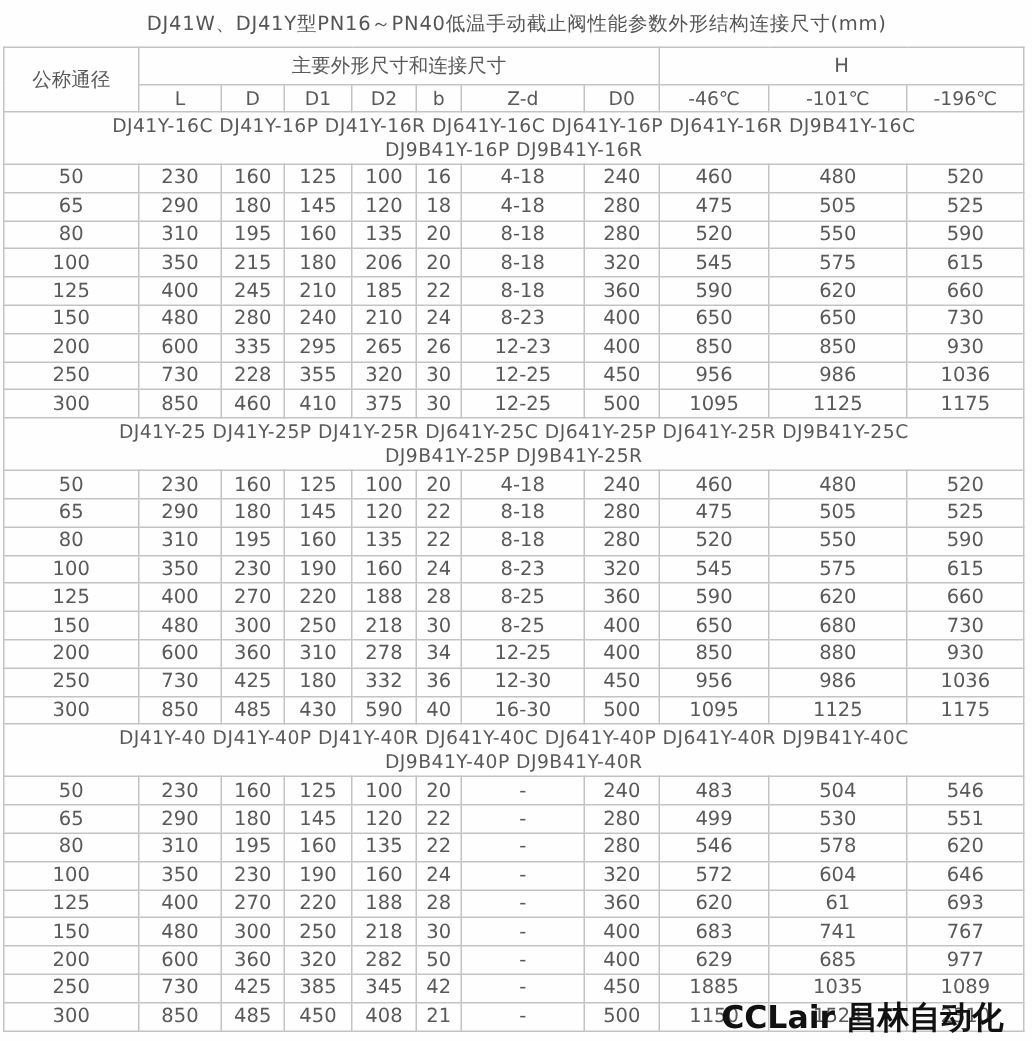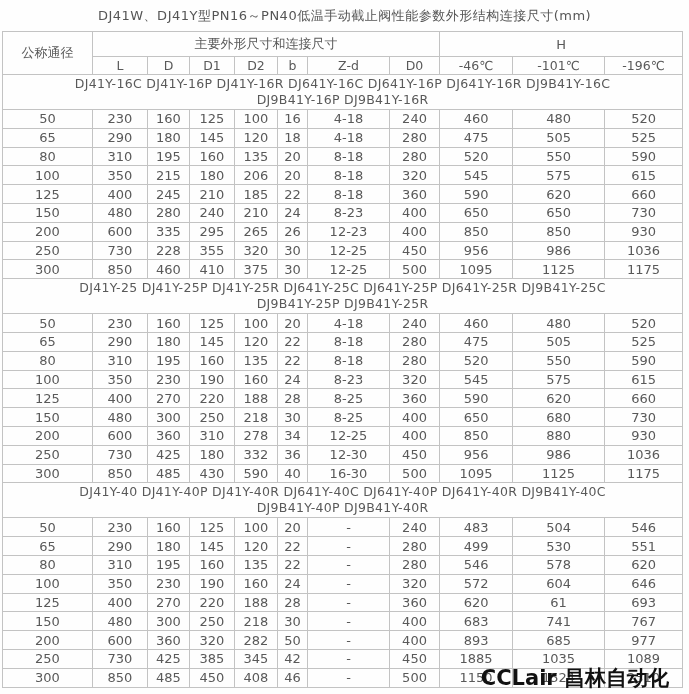--- a/index.html
+++ b/index.html
@@ -433,21 +433,21 @@
         </tr>
         <tr class="data-row">
           <td>200</td>
           <td>600</td>
           <td>360</td>
           <td>320</td>
           <td>282</td>
           <td>50</td>
           <td>-</td>
           <td>400</td>
-          <td>893</td>
+          <td>629</td>
           <td>685</td>
           <td>977</td>
         </tr>
         <tr class="data-row">
           <td>250</td>
           <td>730</td>
           <td>425</td>
           <td>385</td>
           <td>345</td>
           <td>42</td>
@@ -456,21 +456,21 @@
           <td>1885</td>
           <td>1035</td>
           <td>1089</td>
         </tr>
         <tr class="data-row">
           <td>300</td>
           <td>850</td>
           <td>485</td>
           <td>450</td>
           <td>408</td>
-          <td>46</td>
+          <td>21</td>
           <td>-</td>
           <td>500</td>
           <td>1150</td>
           <td>1524</td>
           <td>2310</td>
         </tr>
       </tbody>
   </table>
 
   <div class="watermark">CCLair 昌林自动化</div>

